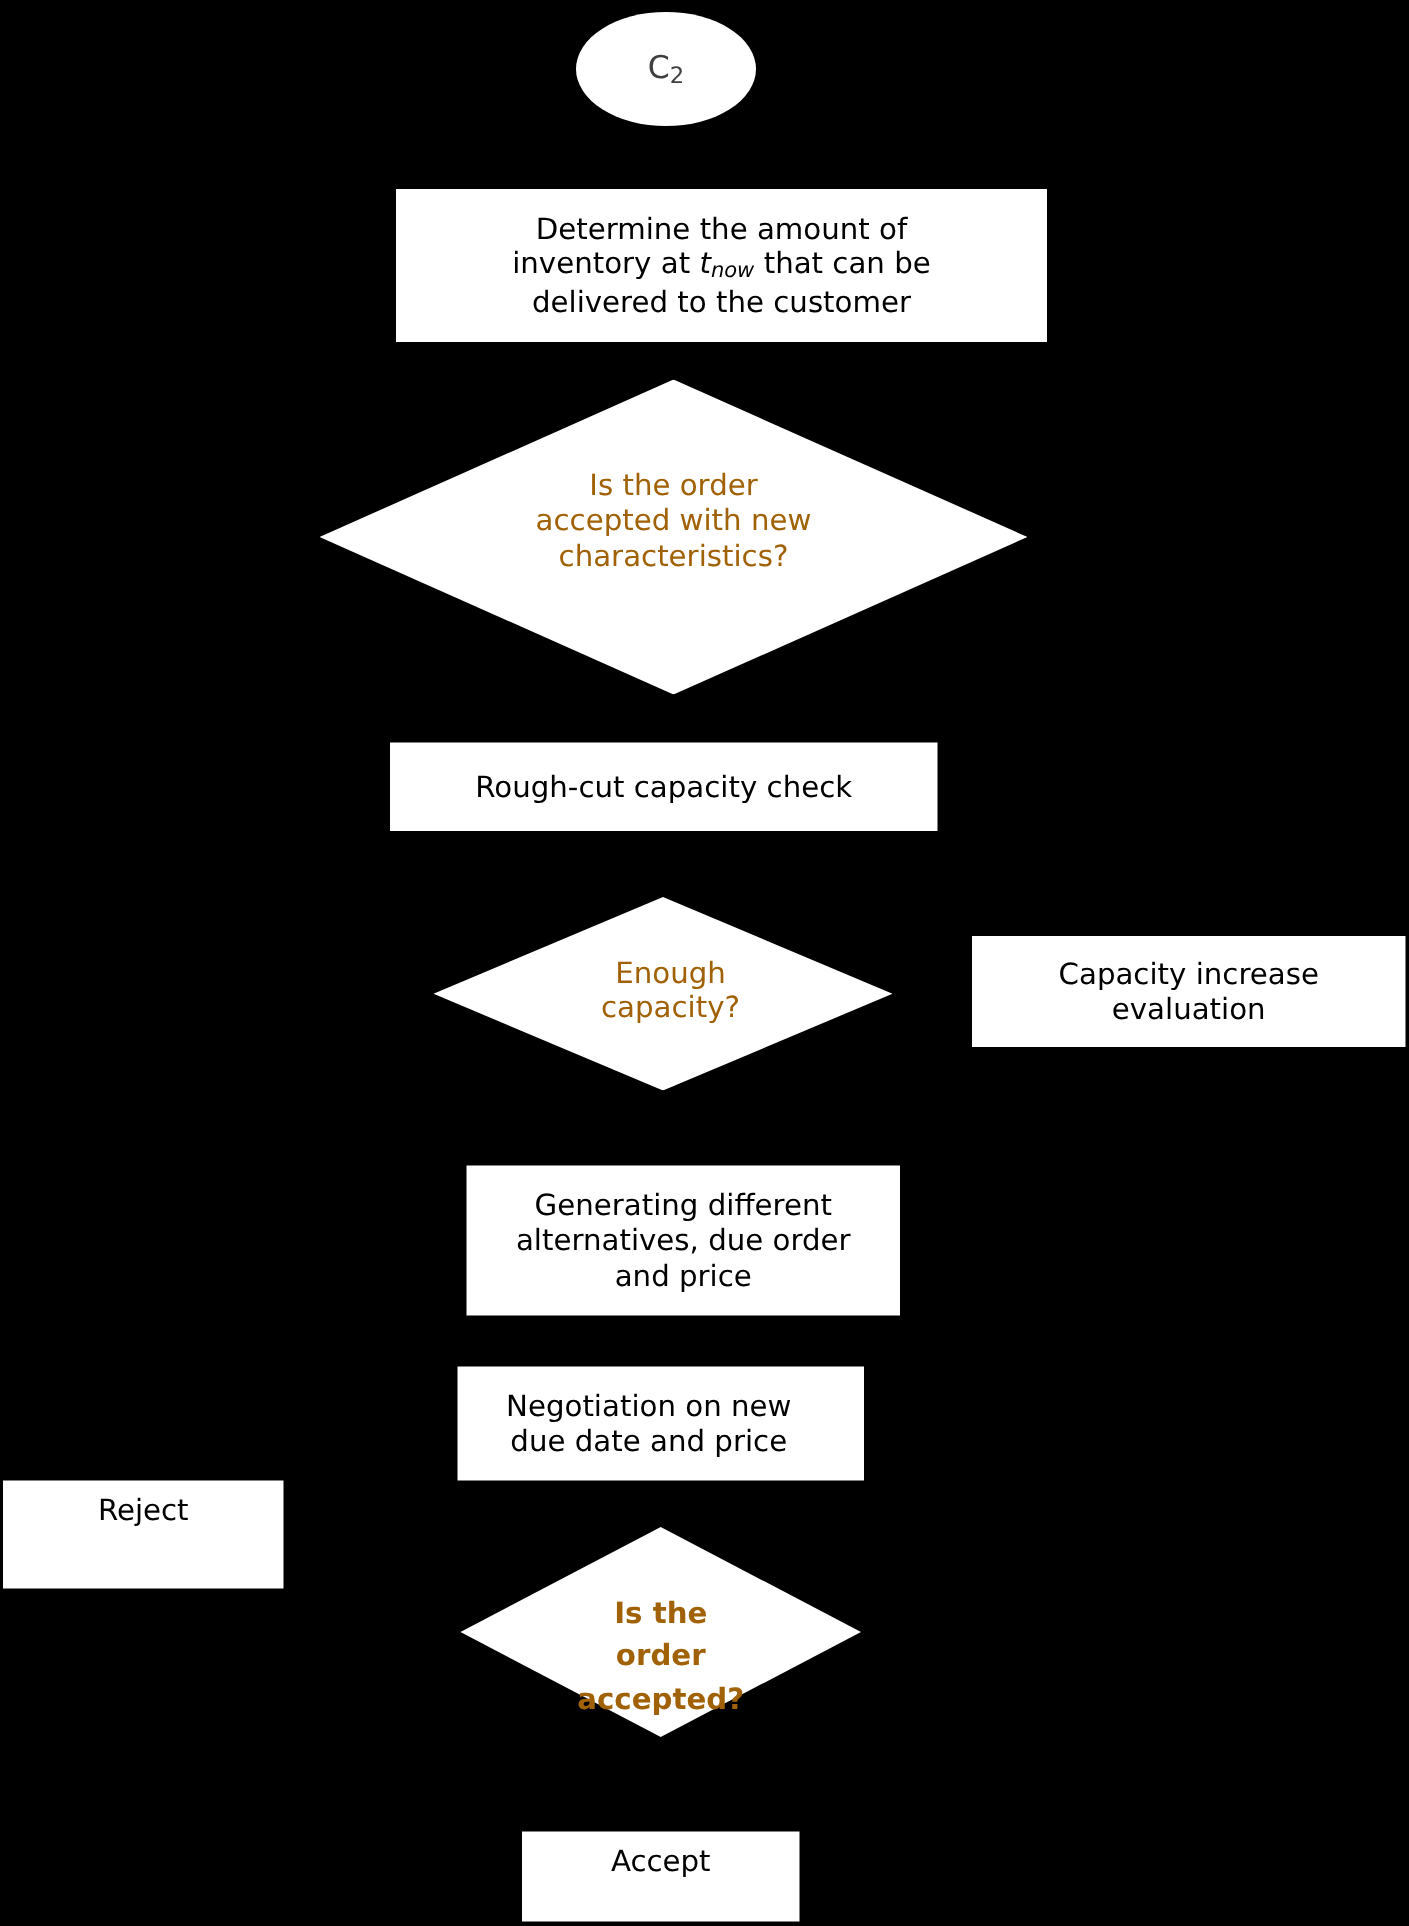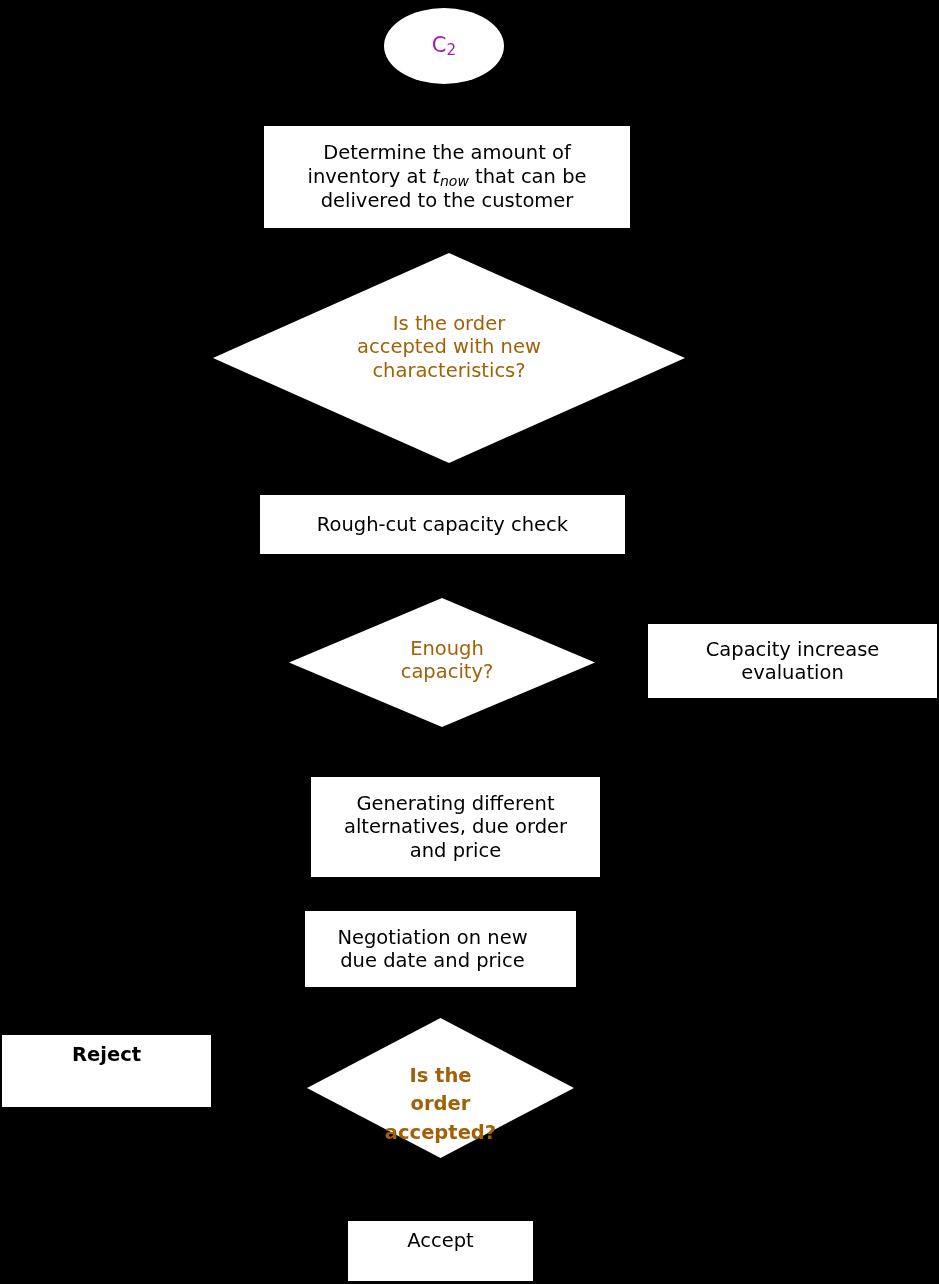--- a/index.html
+++ b/index.html
@@ -42,21 +42,21 @@
   
   .ellipse {
     position: absolute;
     background: #ffffff;
     border-radius: 50%;
     display: flex;
     align-items: center;
     justify-content: center;
   }
   .ellipse .label {
-    color: #a21caf;
+    color: #404040;
     text-align: center;
   }
   .ellipse .label sub {
     font-size: 0.72em;
     vertical-align: -0.22em;
   }
 
   
   .diamond-wrap {
     position: absolute;
@@ -141,21 +141,21 @@
   <div class="connector" style="left:196px; top:1087px; width:111px; height:2px;"></div>
   <div class="arrow-head arrow-left" style="left:189px; top:1083px;"></div>
 
   <div class="connector" style="left:440px; top:1158px; width:2px; height:63px;"></div>
   <div class="arrow-head arrow-down" style="left:436px; top:1212px;"></div>
 
   <div class="ellipse" style="left:384px; top:8px; width:120px; height:76px;">
     <span class="label" style="font-size:21px;"><span>C</span><sub>2</sub></span>
   </div>
 
-  <div class="rect" style="left:264px; top:126px; width:366px; height:102px;">
+  <div class="rect" style="left:264px; top:126px; width:434px; height:102px;">
     <span class="label" style="font-size:19.5px;"><span>Determine the amount of</span><br><span>inventory at </span><i><span>t</span><sub style="font-size:0.72em; vertical-align:-0.2em;">now</sub></i><span> that can be</span><br><span>delivered to the customer</span></span>
   </div>
 
   <div class="diamond-wrap" style="left:213px; top:253px; width:472px; height:210px;">
     <div class="diamond-shape"></div>
     <div class="diamond-label" style="top:59px; font-size:19.5px;">Is the order
 accepted with new
 characteristics?</div>
   </div>
 
@@ -178,21 +178,21 @@
     <span class="label" style="font-size:19.5px;">Generating different
 alternatives, due order
 and price</span>
   </div>
 
   <div class="rect" style="left:305px; top:911px; width:271px; height:76px;">
     <span class="label" style="font-size:19.5px; position:relative; left:-8px;">Negotiation on new
 due date and price</span>
   </div>
 
-  <div class="rect top-align" style="left:2px; top:1035px; width:209px; height:72px;font-weight:bold;">
+  <div class="rect top-align" style="left:2px; top:987px; width:187px; height:72px;">
     <span class="label" style="font-size:19.5px;">Reject</span>
   </div>
 
   <div class="diamond-wrap" style="left:307px; top:1018px; width:267px; height:140px;font-weight:bold;">
     <div class="diamond-shape"></div>
     <div class="diamond-label" style="top:44px; font-size:19.5px; line-height:1.45;">Is the
 order
 accepted?</div>
   </div>
 

